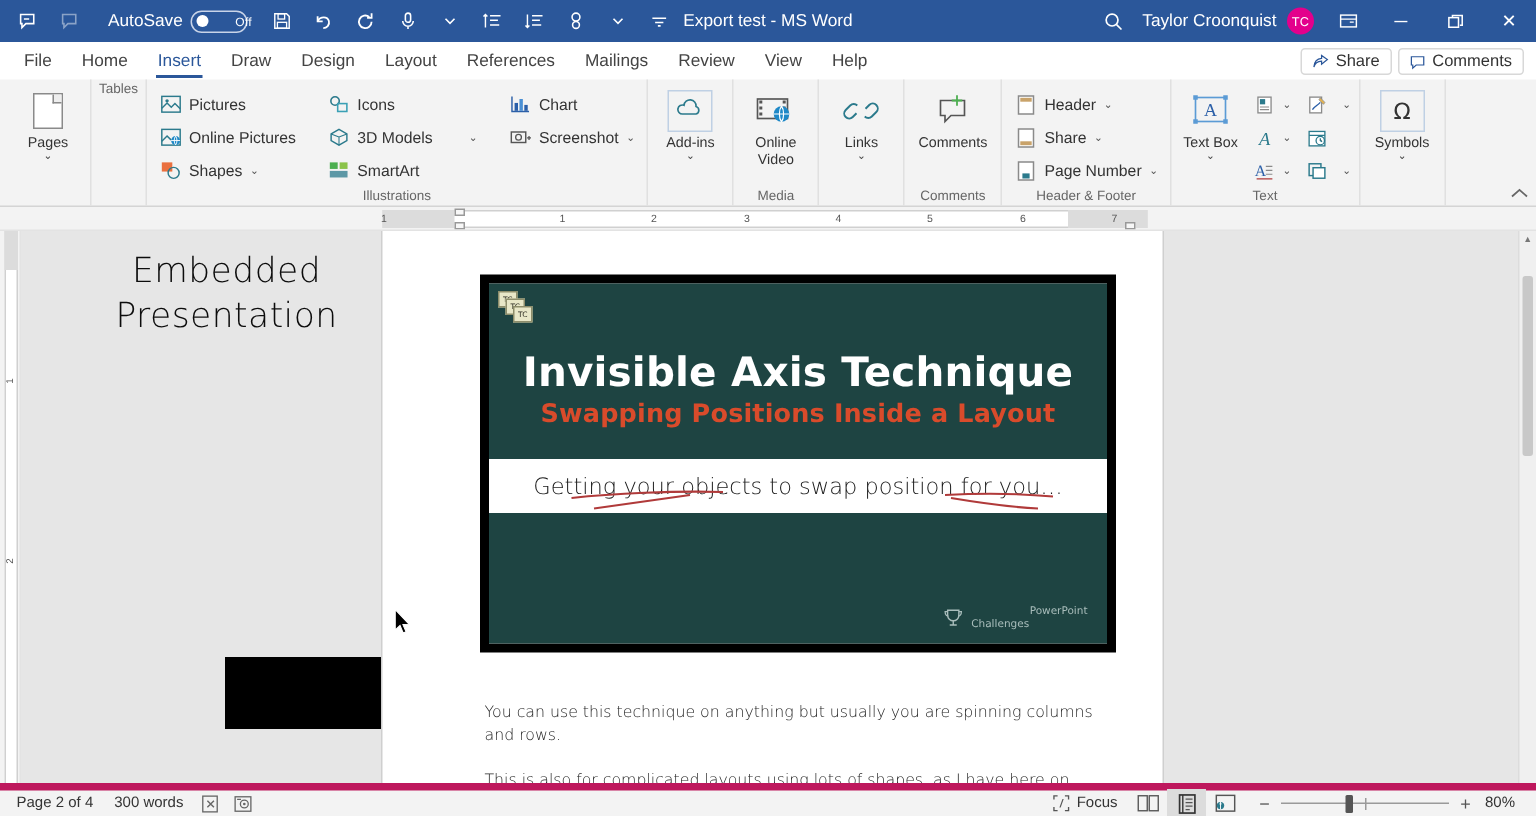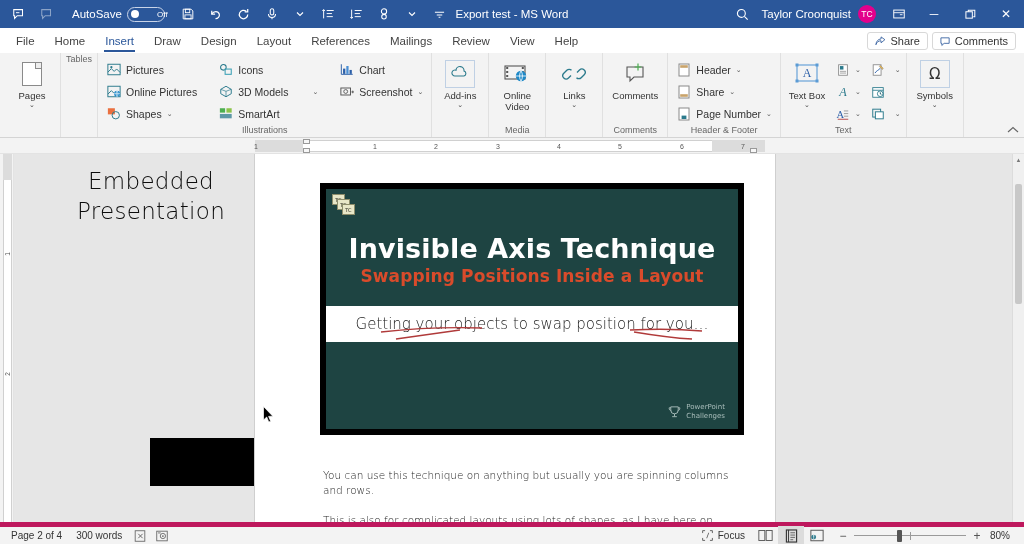--- a/index.html
+++ b/index.html
@@ -765,21 +765,21 @@
                 </svg>
               </div>
               <div class="slide-bottom">
                 <div class="pplogo">
                   <svg width="15" height="14" viewBox="0 0 16 15">
                     <path d="M4 2h8v3.5a4 4 0 0 1-8 0z" fill="none" stroke="#a9bdbb" stroke-width="1"></path>
                     <path d="M4 3H2.2c0 2 .9 3 2.3 3.2M12 3h1.8c0 2-.9 3-2.3 3.2" fill="none" stroke="#a9bdbb" stroke-width=".9"></path>
                     <path d="M8 9.5v2.5M5.5 12.5h5" stroke="#a9bdbb" stroke-width="1"></path>
                   </svg>
                   <span class="lt">
-                    <span style="display:block;">PowerPoint</span>
+                    <span style="display:block;margin-left:39px;">PowerPoint</span>
                     <span style="display:block;">Challenges</span>
                   </span>
                 </div>
               </div>
             </div>
           </div>
 
           <div class="doctext">
             <p>You can use this technique on anything but usually you are spinning columns and rows.</p>
             <p>This is also for complicated layouts using lots of shapes, as I have here on screen.</p>

